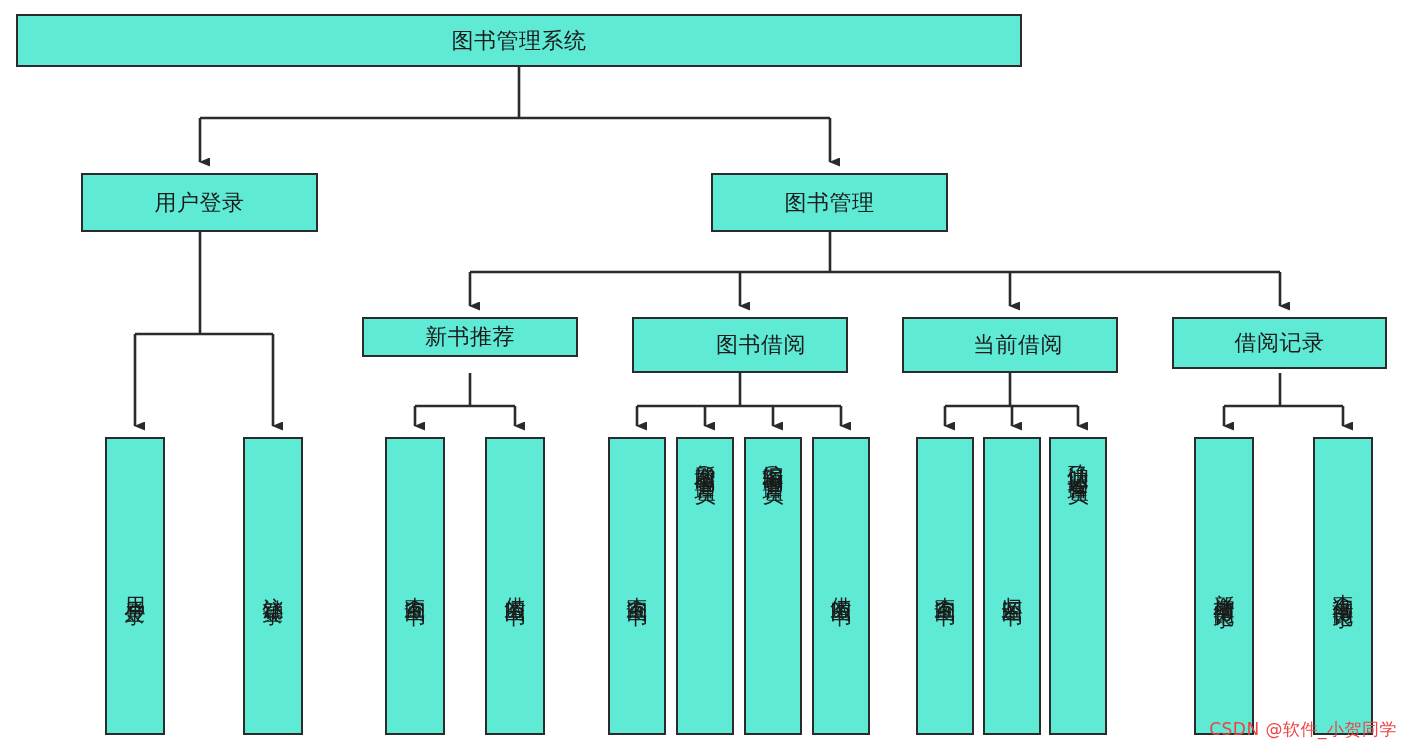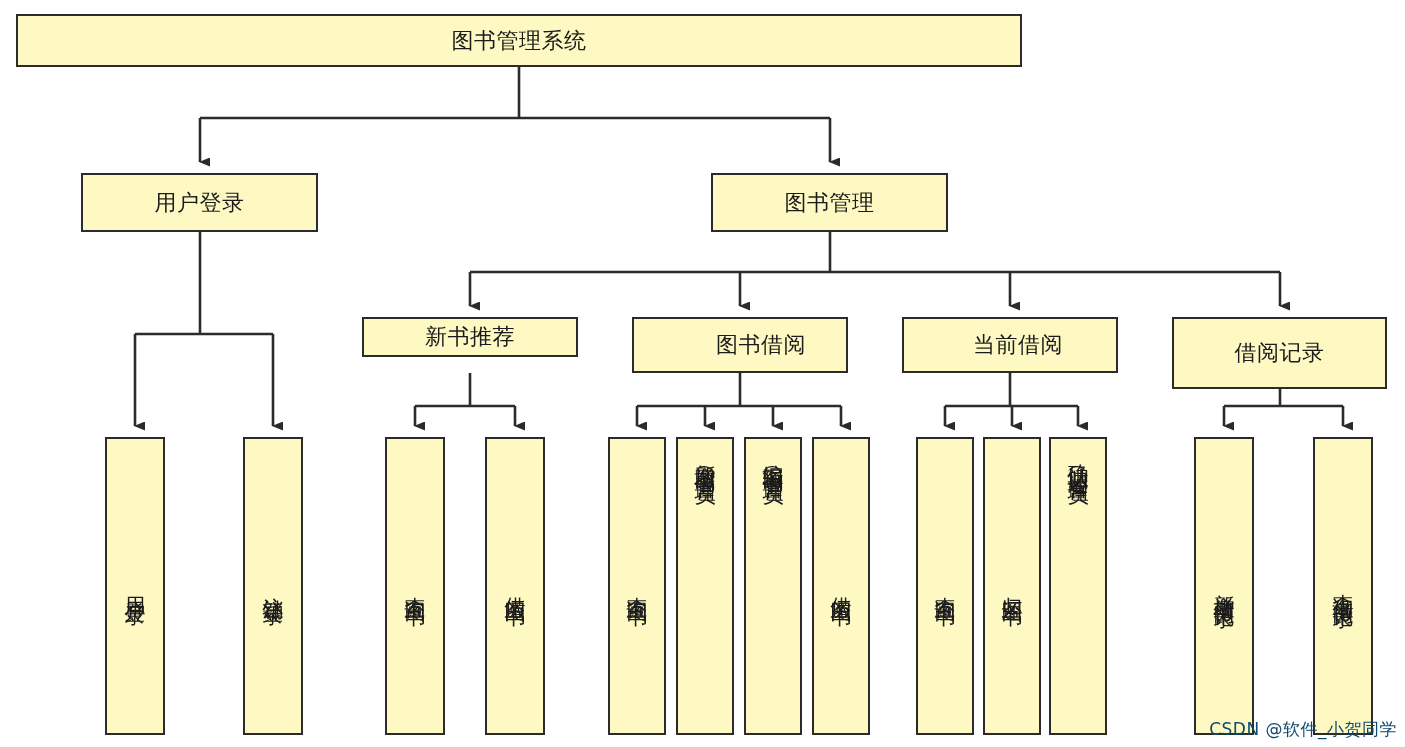--- a/index.html
+++ b/index.html
@@ -22,21 +22,21 @@
   #edge-layer {
     position: absolute;
     left: 0;
     top: 0;
     width: 1405px;
     height: 747px;
   }
   .node {
     position: absolute;
     box-sizing: border-box;
-    background: #fef9c3;
+    background: #5eead4;
     border: 2.5px solid #2b2b2b;
     display: flex;
     align-items: center;
     justify-content: center;
     z-index: 3;
   }
   .node-label {
     font-size: 22px;
     line-height: 1.15;
     letter-spacing: 0.5px;
@@ -58,21 +58,21 @@
   }
   .node.vertical.center-v {
     align-items: center;
     padding-top: 0;
   }
   #watermark {
     position: absolute;
     right: 8px;
     bottom: 6px;
     font-size: 17px;
-    color: #0c4a6e;
+    color: #ef4444;
     letter-spacing: 0.5px;
     z-index: 6;
     white-space: nowrap;
     font-family: "DejaVu Sans", "Liberation Sans", sans-serif;
   }
 </style>
 </head>
 <body>
 
 <div id="diagram-root">
@@ -140,21 +140,21 @@
 
   <div class="node" id="node-l3-0" style="left: 362px; top: 317px; width: 216px; height: 40px;">
     <span class="node-label">新书推荐</span>
   </div>
   <div class="node" id="node-l3-1" style="left: 632px; top: 317px; width: 216px; height: 56px; padding-left: 42px;">
     <span class="node-label">图书借阅</span>
   </div>
   <div class="node" id="node-l3-2" style="left: 902px; top: 317px; width: 216px; height: 56px; padding-left: 16px;">
     <span class="node-label">当前借阅</span>
   </div>
-  <div class="node" id="node-l3-3" style="left: 1172px; top: 317px; width: 215px; height: 72px;">
+  <div class="node" id="node-l3-3" style="left: 1172px; top: 317px; width: 215px; height: 52px;">
     <span class="node-label">借阅记录</span>
   </div>
 
   <div class="node vertical center-v" id="node-leaf-0" style="left: 105px; top: 437px; width: 60px; height: 298px;">
     <span class="node-label">用户登录</span>
   </div>
   <div class="node vertical center-v" id="node-leaf-1" style="left: 243px; top: 437px; width: 60px; height: 298px;">
     <span class="node-label">注销登录</span>
   </div>
   <div class="node vertical center-v" id="node-leaf-2" style="left: 385px; top: 437px; width: 60px; height: 298px;">

